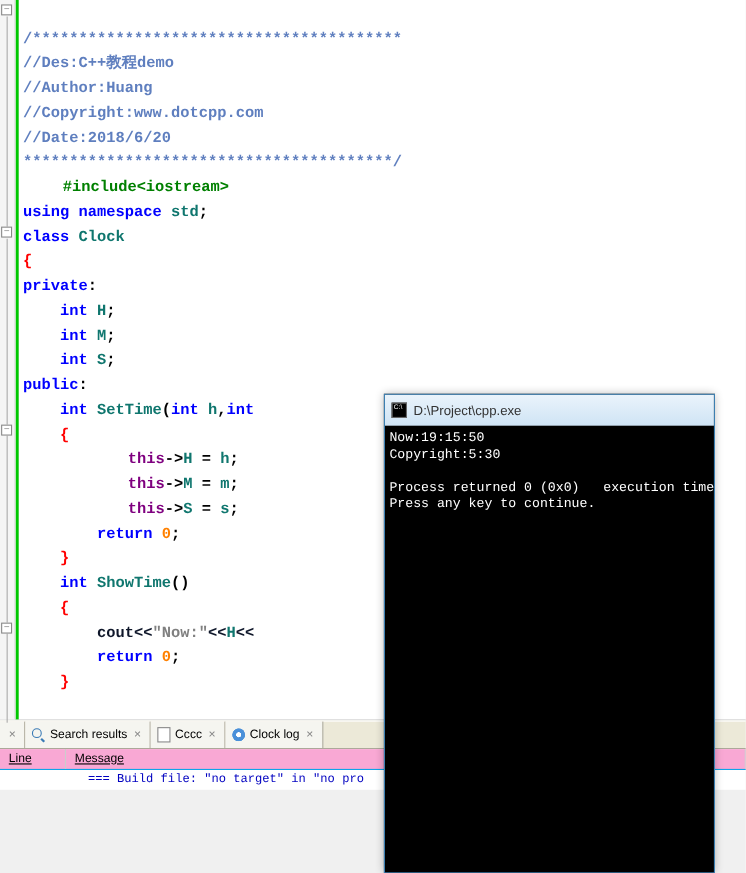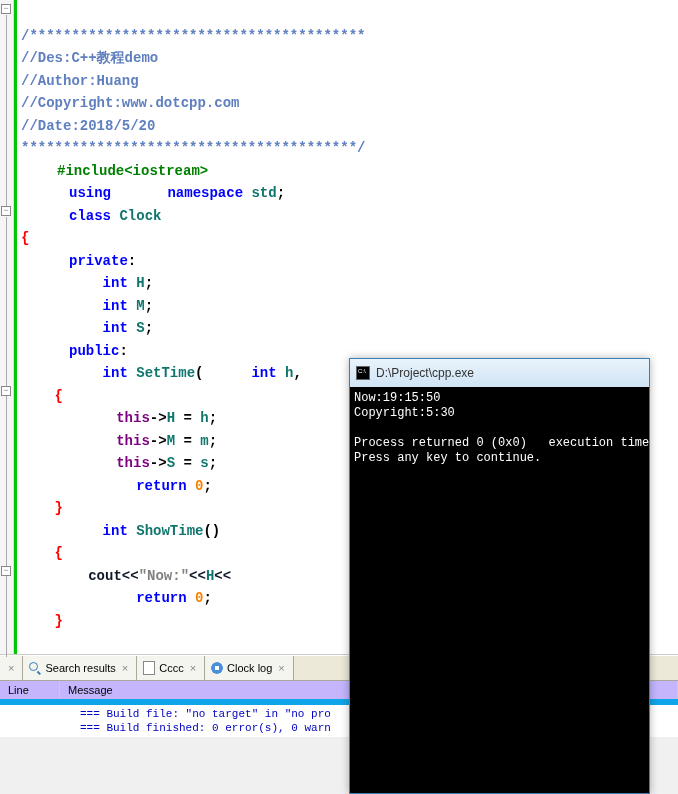--- a/index.html
+++ b/index.html
@@ -48,21 +48,21 @@
   border-left: 3px solid #00c800;
   padding-left: 4px;
   padding-top: 2px;
   line-height: 22.5px;
   white-space: pre;
   font-weight: bold;
   overflow: hidden;
 }
 .c-comment { color: #5f7fbf; }
 .c-preproc { color: #008000; margin-left: 36px; }
-.c-keyword { color: #0000ff; margin-left: 48px; }
+.c-keyword { color: #0000ff; }
 .c-type { color: #0f172a; }
 .c-ident { color: #0f766e; }
 .c-brace { color: #ff0000; }
 .c-this { color: #7f007f; margin-left: 28px; }
 .c-num { color: #ff8000; }
 .c-str { color: #808080; }
 .tabs-bar {
   background: #ece9d8;
   height: 26px;
   border-top: 1px solid #fff;
@@ -86,24 +86,25 @@
   font-size: 11px;
   padding: 0 2px;
 }
 .msg-panel {
   background: #fff;
   font-family: "Courier New", monospace;
   font-size: 11px;
 }
 .msg-header {
   display: flex;
-  border-bottom: 6px solid #0ea5e9;
-  background: #c4b5fd;
+  border-bottom: 1px solid #0ea5e9;
+  background: #f9a8d4;
   font-family: Tahoma, sans-serif;
   font-size: 11px;
+  text-decoration: underline;
 }
 .msg-col {
   padding: 3px 8px;
   border-right: 1px solid #ccc;
 }
 .msg-body {
   padding: 2px 0;
   overflow: hidden;
 }
 .msg-row {
@@ -186,21 +187,21 @@
     <div class="fold-box" style="top:206px">−</div>
     <div class="fold-line" style="top:217px;height:440px"></div>
     <div class="fold-box" style="top:386px">−</div>
     <div class="fold-box" style="top:566px">−</div>
   </div>
   <div class="code-content">
 <span class="c-comment">/****************************************</span>
 <span class="c-comment">//Des:C++教程demo</span>
 <span class="c-comment">//Author:Huang</span>
 <span class="c-comment">//Copyright:www.dotcpp.com</span>
-<span class="c-comment">//Date:2018/5/20</span>
+<span class="c-comment">//Date:2018/6/20</span>
 <span class="c-comment">****************************************/</span>
 <span class="c-preproc">#include&lt;iostream&gt;</span>
 <span><span class="c-keyword">using</span> <span class="c-keyword">namespace</span> <span class="c-ident">std</span>;</span>
 <span><span class="c-keyword">class</span> <span class="c-ident">Clock</span></span>
 <span class="c-brace">{</span>
 <span><span class="c-keyword">private</span>:</span>
 <span>    <span class="c-keyword">int</span> <span class="c-ident">H</span>;</span>
 <span>    <span class="c-keyword">int</span> <span class="c-ident">M</span>;</span>
 <span>    <span class="c-keyword">int</span> <span class="c-ident">S</span>;</span>
 <span><span class="c-keyword">public</span>:</span>
@@ -240,21 +241,20 @@
   </div>
 </div>
 
 <div class="msg-panel">
   <div class="msg-header">
     <div class="msg-col" style="width:60px">Line</div>
     <div class="msg-col" style="flex:1">Message</div>
   </div>
   <div class="msg-body">
     <div class="msg-row">=== Build file: "no target" in "no pro</div>
-    <div class="msg-row">=== Build finished: 0 error(s), 0 warn</div>
   </div>
 </div>
 
 <div class="console-window">
   <div class="console-title">
     <span class="console-icon"></span>
     <span>D:\Project\cpp.exe</span>
   </div>
   <div class="console-body"><span>Now:19:15:50</span>
 <span>Copyright:5:30</span>

